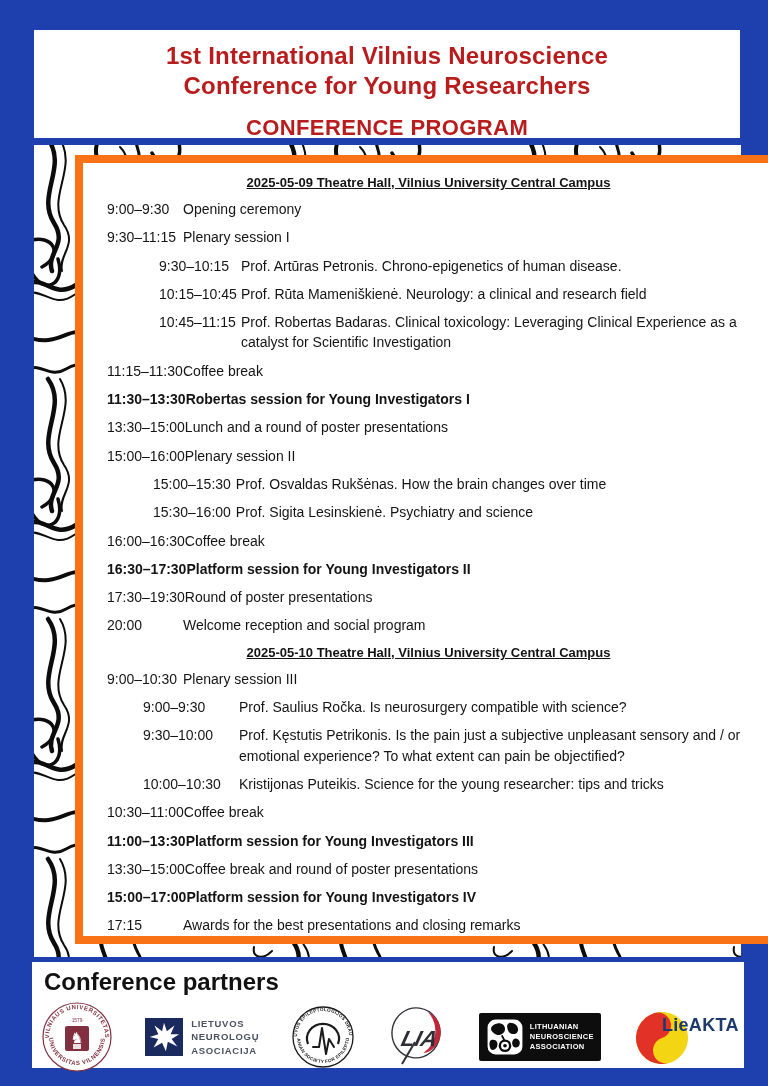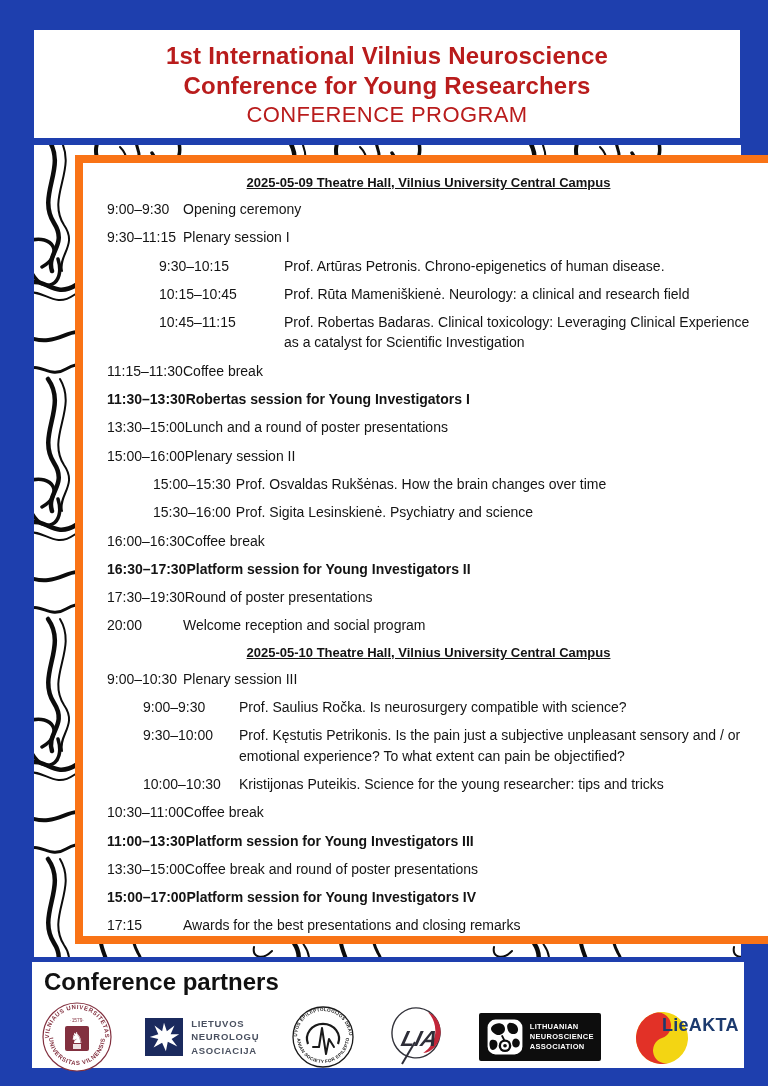--- a/index.html
+++ b/index.html
@@ -3,35 +3,35 @@
 <meta charset="utf-8">
 <style>
   html,body{margin:0;padding:0;background:#1e3fae;}
   .page{position:relative;width:768px;height:1086px;background:#1e3fae;
         font-family:"Liberation Sans","DejaVu Sans",sans-serif;overflow:hidden;}
 
   
   .header-box{position:absolute;left:34px;top:30px;width:706px;height:108px;background:#ffffff;
               text-align:center;box-sizing:border-box;padding-top:11px;color:#b91c1c;}
   .title-line{font-size:24px;font-weight:600;line-height:30px;letter-spacing:.2px;}
-  .subtitle{font-size:22px;font-weight:400;margin-top:1px;letter-spacing:.4px;}
+  .subtitle{font-size:22px;font-weight:700;margin-top:14px;letter-spacing:.4px;}
 
   
   #doodle-band{position:absolute;left:34px;top:145px;width:707px;height:812px;display:block;}
 
   
   .content-box{position:absolute;left:75px;top:155px;width:707px;height:789px;background:#ffffff;
                border:8px solid #f97316;box-sizing:border-box;}
   .schedule{padding:3px 8px;color:#141414;}
   .day-heading{text-align:center;font-weight:bold;text-decoration:underline;font-size:13px;margin:9px 0;}
   .row{display:flex;margin:8px 16px;font-size:14px;line-height:1.45;}
   .row .time{flex:0 0 auto;white-space:nowrap;}
   .row .txt{flex:1 1 auto;}
   .l0 .time{min-width:76px;}
-  .l1g{margin-left:68px;gap:43px;}  .l1g .time{min-width:82px;}
+  .l1g{margin-left:68px;}  .l1g .time{min-width:82px;}
   .l1g2{margin-left:52px;} .l1g2 .time{min-width:96px;}
   .l1n{margin-left:62px;}  .l1n .time{margin-right:5px;}
   .bold{font-weight:bold;}
 
   
   .footer-box{position:absolute;left:32px;top:962px;width:712px;height:106px;background:#ffffff;
               box-sizing:border-box;padding:4px 10px 0 10px;}
   .footer-heading{font-size:24px;font-weight:600;color:#111;margin:2px 0 6px 2px;}
   .partners{display:flex;align-items:center;justify-content:space-between;padding:0 14px 0 0;}
   .partner{display:flex;align-items:center;}

